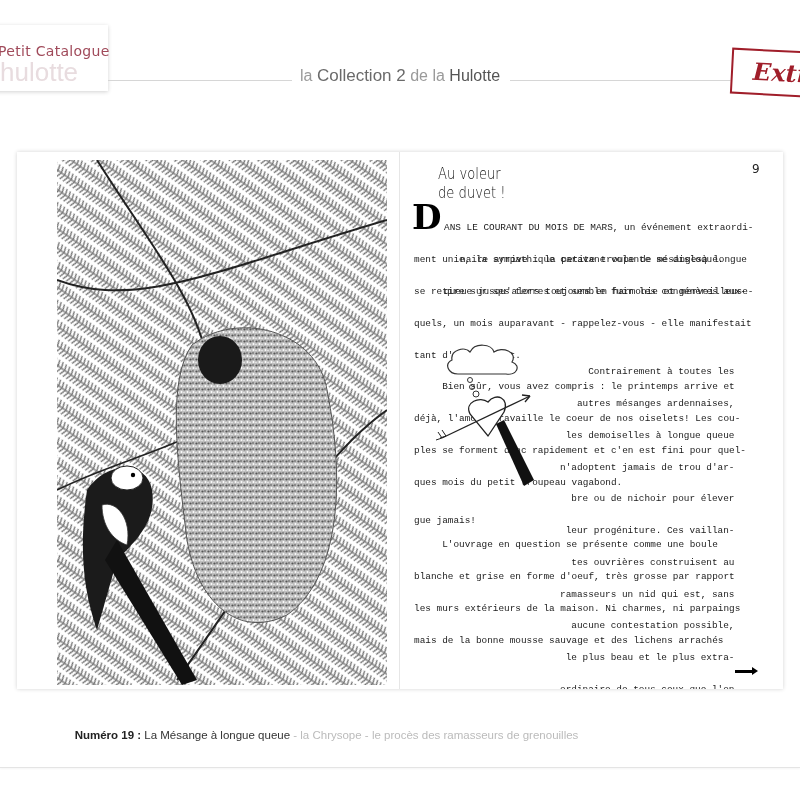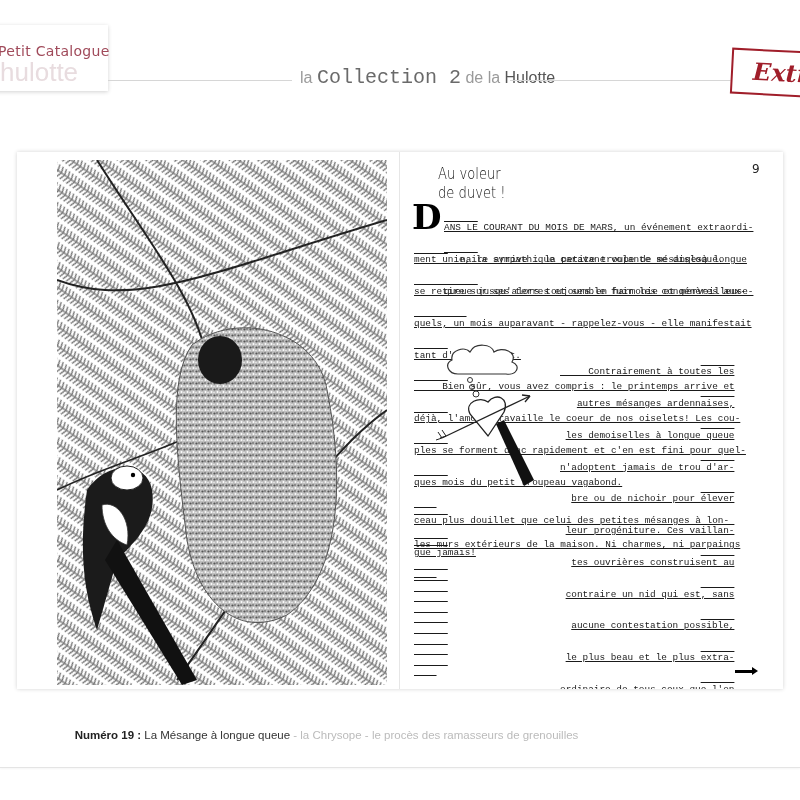--- a/index.html
+++ b/index.html
@@ -22,21 +22,21 @@
     font-family: "Liberation Sans", sans-serif; font-weight: 300; white-space: nowrap;
   }
   .header-line {
     position: absolute; top: 80px; height: 1px; background: #d6d6d6;
   }
   .collection-title {
     position: absolute; left: 300px; top: 66px; height: 28px; white-space: nowrap;
     font-size: 16px; color: #9a9a9a;
   }
   .collection-title .script {
-    font-family: Liberation Mono, monospace; font-size: 20px; color: #6a6a6a;
+    font-family: Liberation Sans, sans-serif; font-size: 17px; color: #6a6a6a;
   }
   .collection-title .dark { color: #555; }
   .extra-stamp {
     position: absolute; left: 731px; top: 50px; width: 90px; height: 42px;
     border: 2px solid #a01e2a; transform: rotate(3deg); background: #fff;
   }
   .extra-stamp span {
     position: absolute; left: 20px; top: 6px; font-size: 24px; font-weight: bold;
     font-style: italic; color: #a01e2a; font-family: "DejaVu Serif", serif;
   }
@@ -60,21 +60,21 @@
     position: absolute; left: 352px; top: 10px; font-size: 12px; color: #222;
     font-family: "DejaVu Sans", sans-serif;
   }
   .chapter-title {
     position: absolute; left: 38px; top: 12px; font-size: 16px; line-height: 19px;
     color: #111; font-family: "DejaVu Sans", sans-serif; font-weight: 300;
     transform: scaleX(0.82); transform-origin: left top;
   }
   .typed {
     font-family: "Liberation Mono", monospace; font-size: 9.4px; line-height: 10.6px;
-    color: #1a1a1a; white-space: pre; position: absolute; text-decoration: underline;
+    color: #1a1a1a; white-space: pre; position: absolute;
   }
   .dropcap {
     position: absolute; left: 12px; top: 50px; font-family: "DejaVu Serif", serif;
     font-weight: bold; font-size: 34px; line-height: 30px; color: #000;
   }
   .arrow-next {
     position: absolute; left: 335px; top: 518px; width: 18px; height: 3px; background: #000;
   }
   .arrow-next:after {
     content: ""; position: absolute; right: -5px; top: -3px;
@@ -187,36 +187,38 @@
     </svg>
 
     <div class="typed" style="left:160px; top:194px;text-align:right;">
       <div>     Contrairement à toutes les</div>
       <div>autres mésanges ardennaises,</div>
       <div>les demoiselles à longue queue</div>
       <div>n'adoptent jamais de trou d'ar-</div>
       <div>bre ou de nichoir pour élever</div>
       <div>leur progéniture. Ces vaillan-</div>
       <div>tes ouvrières construisent au</div>
-      <div>contraire un nid qui est, sans</div>
+      <div>ramasseurs un nid qui est, sans</div>
       <div>aucune contestation possible,</div>
       <div>le plus beau et le plus extra-</div>
       <div>ordinaire de tous ceux que l'on</div>
       
       
       
     </div>
 
     <div class="typed" style="left:14px; top:343px;">
-      <div>ceau plus douillet que celui des petites mésanges à lon-</div>
       <div>gue jamais!</div>
     </div>
 
     <div class="typed" style="left:14px; top:367px;">
+      <div>     L'ouvrage en question se présente comme une boule</div>
+      <div>blanche et grise en forme d'oeuf, très grosse par rapport</div>
       <div>les murs extérieurs de la maison. Ni charmes, ni parpaings</div>
+      <div>mais de la bonne mousse sauvage et des lichens arrachés</div>
       
       
       
       
       
       
       
       
       
       

